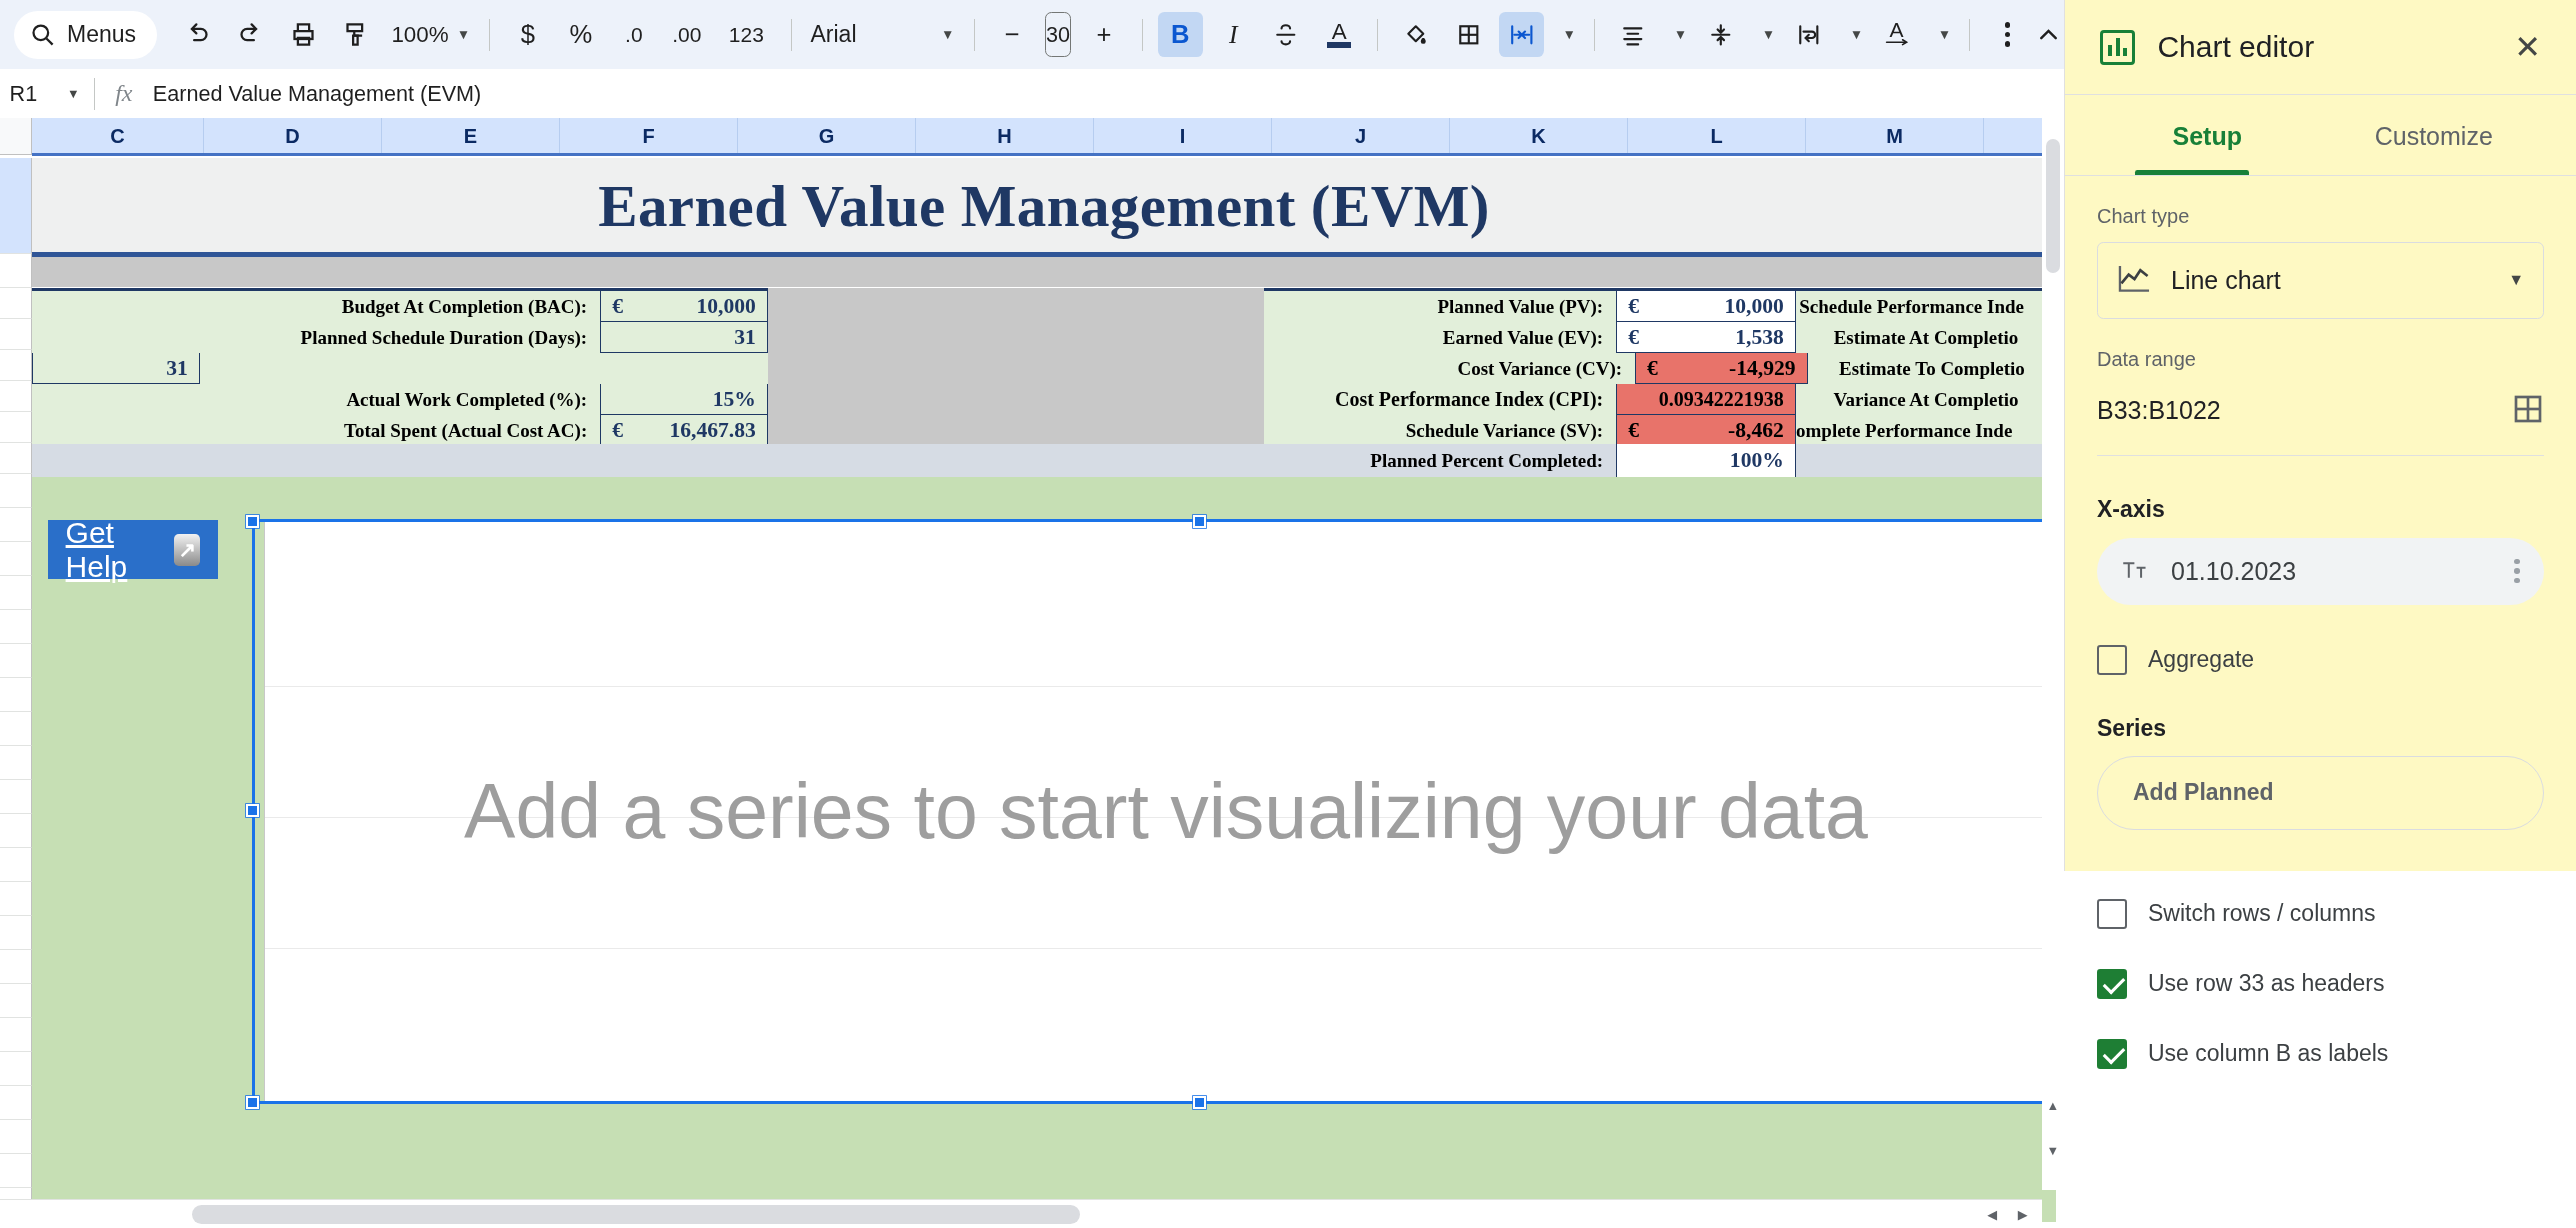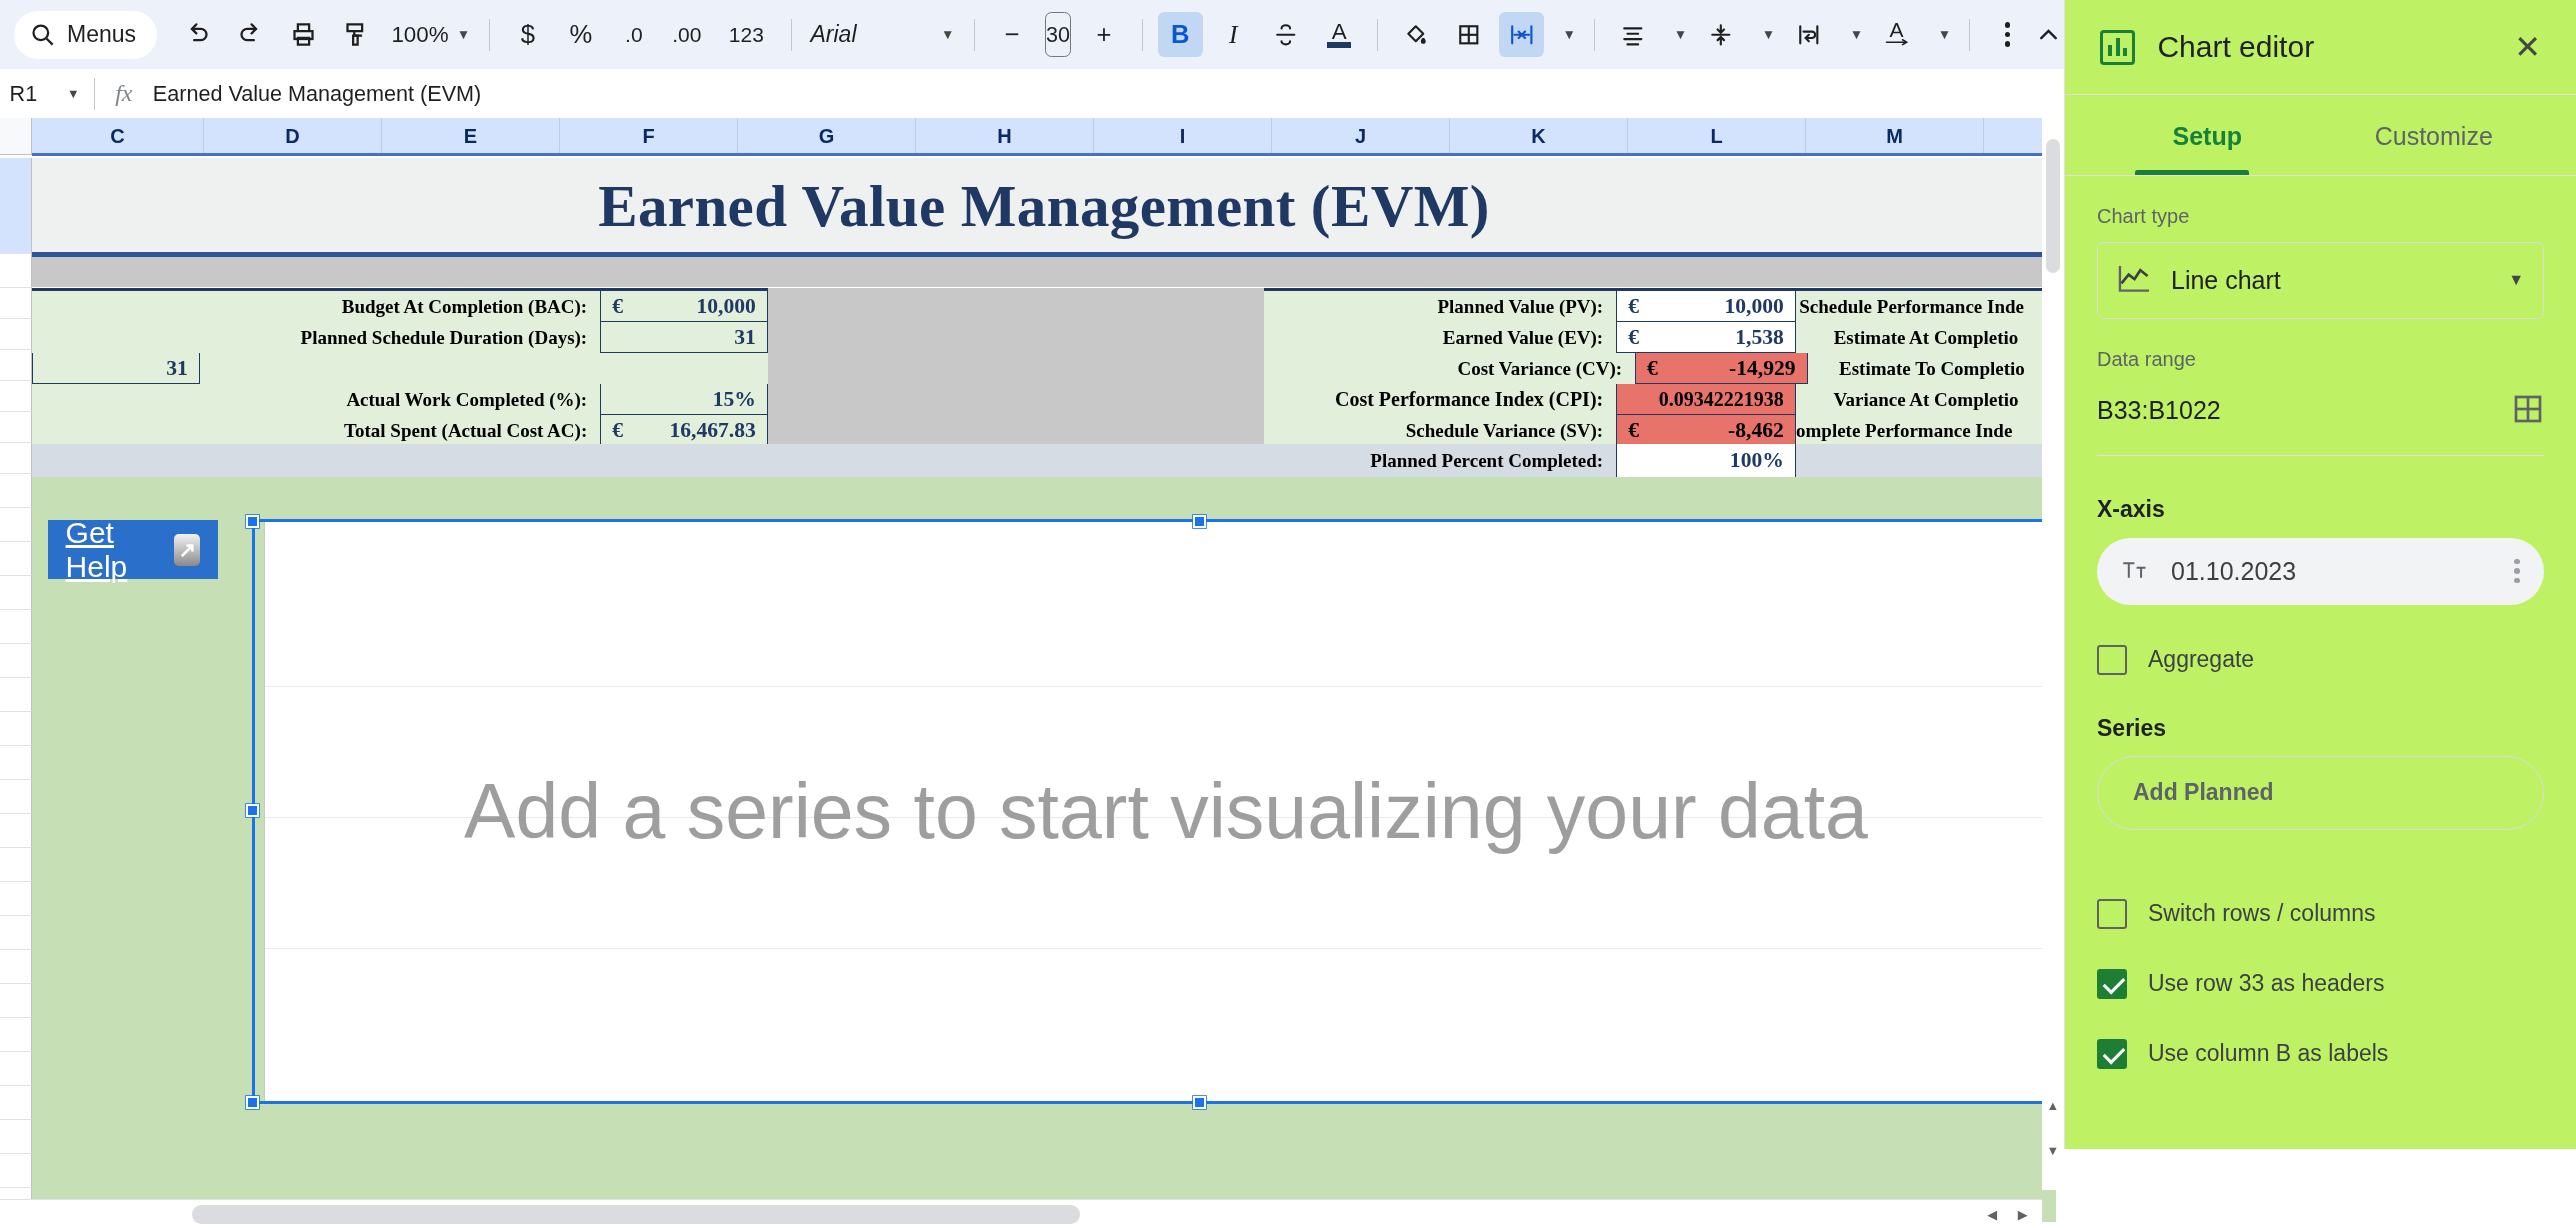--- a/index.html
+++ b/index.html
@@ -2,41 +2,41 @@
 <html style="font-size:12.8px"><head>
 <meta charset="utf-8">
 <style>
   * { box-sizing: border-box; margin:0; padding:0; }
   html,body{ width:2576px; height:1229px; overflow:hidden; background:#fff;
              font-family:"Liberation Sans", sans-serif; }
 
   
   #app { position:relative; width:2576px; height:1229px; display:flex; }
   #sheet-area { position:relative; width:2064px; height:1229px; background:#fff; }
-  #chart-editor { position:relative; width:512px; height:1149px; background:#bef264;
+  #chart-editor { position:relative; width:512px; height:871px; background:#fef9c3;
                   border-left:0.8px solid #e0e0e0; }
 
   
   .toolbar{ position:absolute; left:0; top:0; width:2064px; height:69px;
             background:#edf2fa; display:flex; align-items:center; padding:0 14.4px; }
   .tb-pill{ display:flex; align-items:center; height:48px; border-radius:24px;
             background:#fff; padding:0 21px 0 14.4px; margin-right:14.4px; }
   .tb-pill .lbl{ font-size:23px; color:#1f1f1f; margin-left:11.2px; }
   .tb-btn{ width:45px; height:45px; border-radius:6.4px; display:flex;
            align-items:center; justify-content:center; margin:0 4px;
            color:#1f1f1f; font-size:21.6px; cursor:pointer; flex:none; }
   .tb-btn.active{ background:#c2d7f3; color:#0b57d0; }
   .tb-sep{ width:0.8px; height:32px; background:#c4c7c5; margin:0 11.2px; flex:none; }
   .tb-zoom{ display:flex; align-items:center; padding:0 8px; height:45px;
             border-radius:6.4px; cursor:pointer; }
   .tb-zoom .zv{ font-size:22.4px; color:#1f1f1f; }
   .caret{ font-size:13.6px; margin-left:8px; color:#444746; }
   .tb-font{ display:flex; align-items:center; height:45px; min-width:160px;
             justify-content:space-between; padding:0 8px; border-radius:6.4px; cursor:pointer;}
-  .tb-font .fname{ font-size:23px; color:#1f1f1f;font-style:italic; }
+  .tb-font .fname{ font-size:23px; color:#1f1f1f; }
   .fontsize-box{ width:54px; height:45px; border:0.8px solid #747775; border-radius:6.4px;
                  display:flex; align-items:center; justify-content:center;
                  font-size:21.6px; color:#1f1f1f; background:#edf2fa; margin:0 6.4px;}
   .ico{ display:block; }
   .collapse-btn{ margin-left:auto; width:45px; height:45px; display:flex;
                  align-items:center; justify-content:center; }
 
   
   .formula-bar{ position:absolute; left:0; top:69px; width:2064px; height:50px;
                 background:#fff; display:flex; align-items:center;

